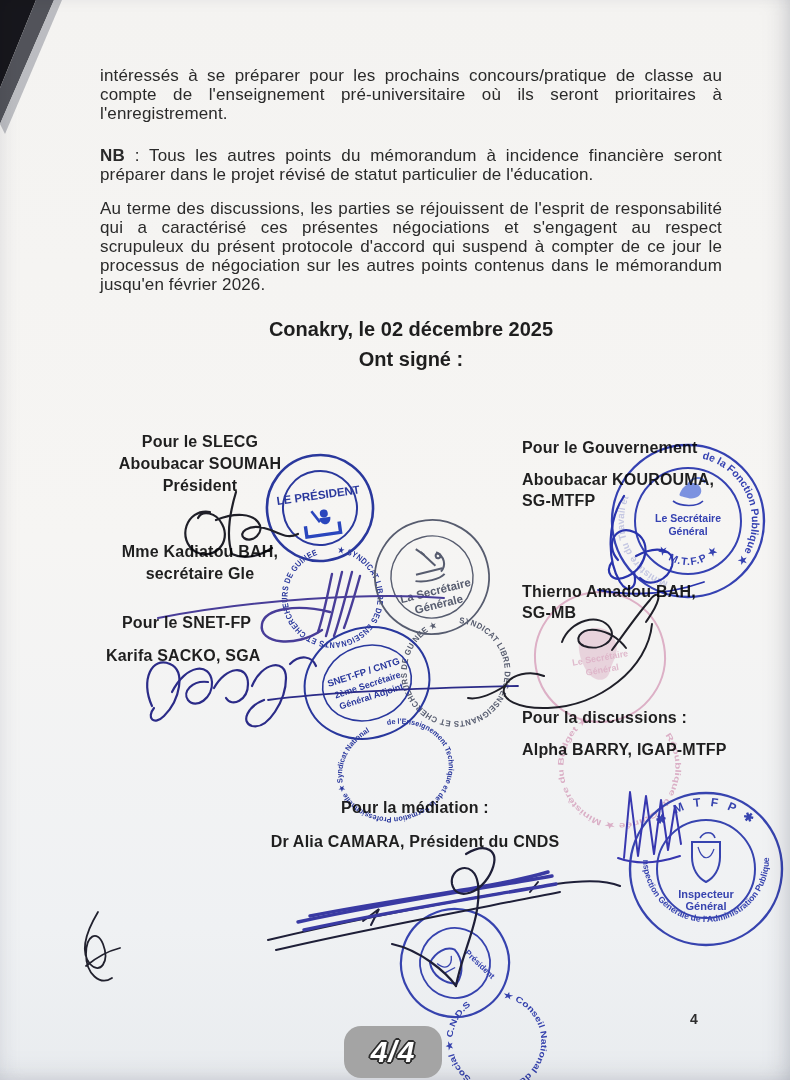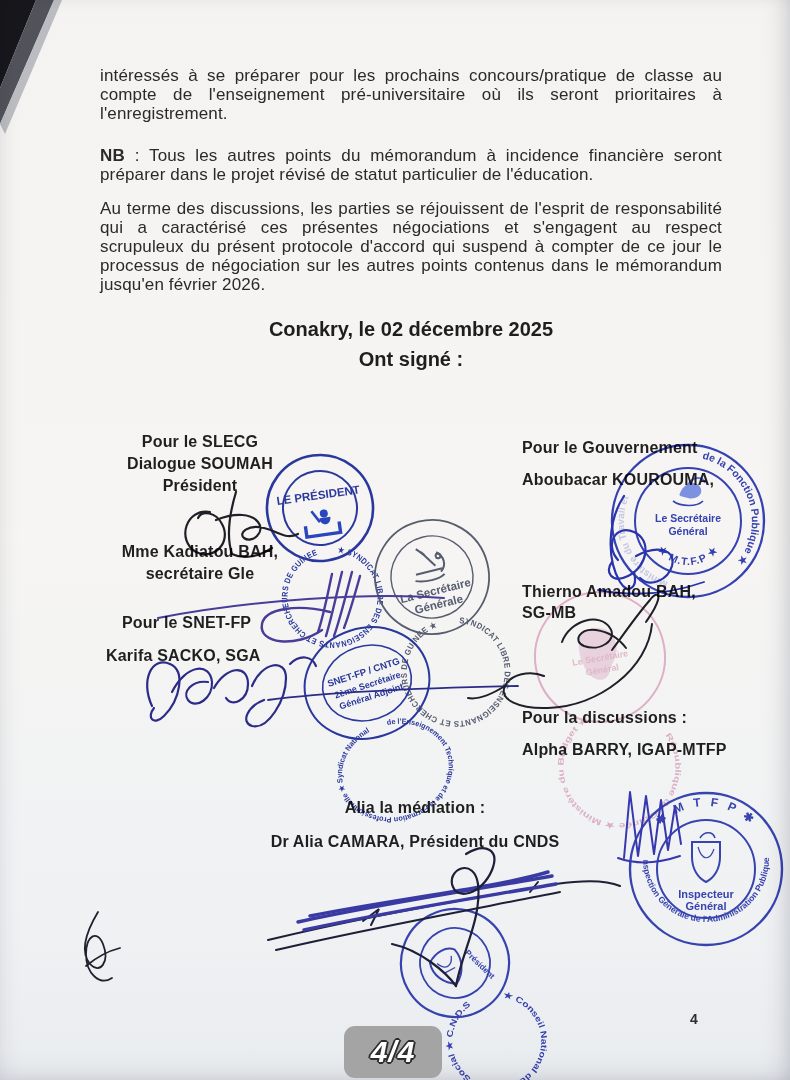--- a/index.html
+++ b/index.html
@@ -29,21 +29,21 @@
   #govfor{left:522px;top:437px;}
   #kourouma{left:522px;top:469px;line-height:21px;}
   #thierno{left:522px;top:581px;line-height:21px;}
   #facil{left:522px;top:707px;}
   #alpha{left:522px;top:739px;}
   #medfor{left:258px;top:797px;width:314px;}
   #camara{left:215px;top:831px;width:400px;}
   .overlay{position:absolute;left:0;top:0;mix-blend-mode:multiply;pointer-events:none;}
   .overlay text{font-family:"Liberation Sans",sans-serif;}
   .page-num{position:absolute;left:690px;top:1011px;font-size:14px;font-weight:700;color:#2e2e2e;}
-  .badge{position:absolute;left:344px;top:1026px;width:98px;height:52px;border-radius:11px;
+  .badge{position:absolute;left:344px;top:1026px;width:98px;height:52px;border-radius:17px;
          background:#a4a4a4;display:flex;align-items:center;justify-content:center;}
   .badge span{font-size:30px;font-weight:700;font-style:italic;color:#ffffff;letter-spacing:1px;
     text-shadow:-2px 0 0 #2e2e2e,2px 0 0 #2e2e2e,0 -2px 0 #2e2e2e,0 2px 0 #2e2e2e,
                 -1px -1px 0 #2e2e2e,1px 1px 0 #2e2e2e,-1px 1px 0 #2e2e2e,1px -1px 0 #2e2e2e;}
   .st{font-weight:700;}
   .blue1{fill:#2b3aa5;}  .blue1s{stroke:#2b3aa5;}
   .gray1{fill:#5a6074;}  .gray1s{stroke:#5a6074;}
   .blue2{fill:#3744bb;}  .blue2s{stroke:#3744bb;}
   .blue3{fill:#3a47b8;}  .blue3s{stroke:#3a47b8;}
   .pink1{fill:#d37fa9;}  .pink1s{stroke:#d37fa9;}
@@ -58,46 +58,47 @@
 
   <div class="para pnb"><b>NB</b><span> : Tous les autres points du mémorandum à incidence financière seront préparer dans le projet révisé de statut particulier de l'éducation.</span></div>
 
   <div class="para p2">Au terme des discussions, les parties se réjouissent de l'esprit de responsabilité qui a caractérisé ces présentes négociations et s'engagent au respect scrupuleux du présent protocole d'accord qui suspend à compter de ce jour le processus de négociation sur les autres points contenus dans le mémorandum jusqu'en février 2026.</div>
 
   <div class="center-line dateline">Conakry, le 02 décembre 2025</div>
   <div class="center-line ontsigne">Ont signé :</div>
 
   <div class="lbl ctr" id="slecg">
     <div>Pour le SLECG</div>
-    <div>Dialogue SOUMAH</div>
+    <div>Aboubacar SOUMAH</div>
     <div>Président</div>
   </div>
 
   <div class="lbl ctr" id="kadiatou">
     <div>Mme Kadiatou BAH,</div>
     <div>secrétaire Gle</div>
   </div>
 
   <div class="lbl" id="snetfor">Pour le SNET-FP</div>
   <div class="lbl" id="karifa">Karifa SACKO, SGA</div>
 
   <div class="lbl" id="govfor">Pour le Gouvernement</div>
   <div class="lbl" id="kourouma">
     <div>Aboubacar KOUROUMA,</div>
+    <div>SG-MTFP</div>
   </div>
 
   <div class="lbl" id="thierno">
     <div>Thierno Amadou BAH,</div>
     <div>SG-MB</div>
   </div>
 
   <div class="lbl" id="facil">Pour la discussions :</div>
   <div class="lbl" id="alpha">Alpha BARRY, IGAP-MTFP</div>
 
-  <div class="lbl ctr" id="medfor">Alia la médiation :</div>
+  <div class="lbl ctr" id="medfor">Pour la médiation :</div>
   <div class="lbl ctr" id="camara">Dr Alia CAMARA, Président du CNDS</div>
 
   <svg class="overlay" width="790" height="1080" viewBox="0 0 790 1080">
     <defs>
       <path id="arc-c45" d="M0,45 A45,45 0 1,1 -0.01,45"></path>
       <path id="arc-c49" d="M0,49 A49,49 0 1,1 -0.01,49"></path>
       <path id="arc-e54" d="M0,46 A54,46 0 1,1 -0.01,46"></path>
       <path id="arc-c56" d="M0,56 A56,56 0 1,1 -0.01,56"></path>
       <path id="arc-c44" d="M0,44.5 A44.5,44.5 0 1,1 -0.01,44.5"></path>
       <path id="arc-gov-right" d="M0,-64 A64,64 0 0,1 0,64"></path>

